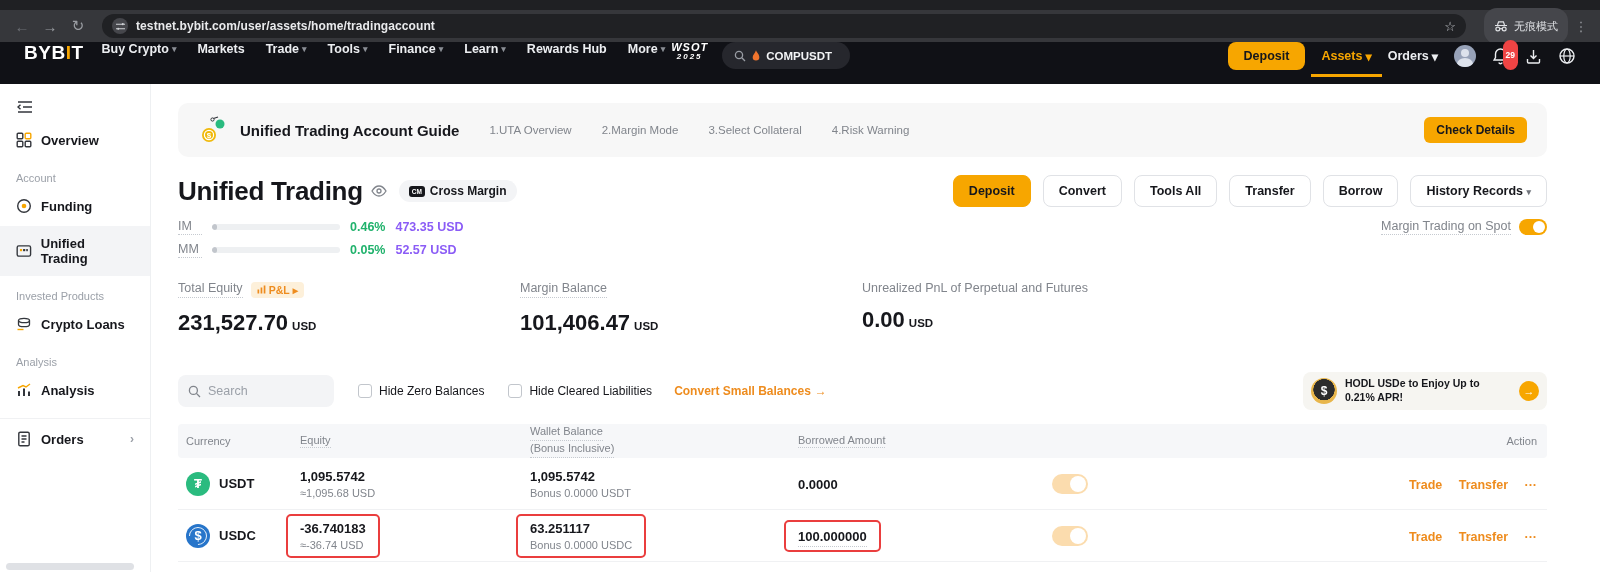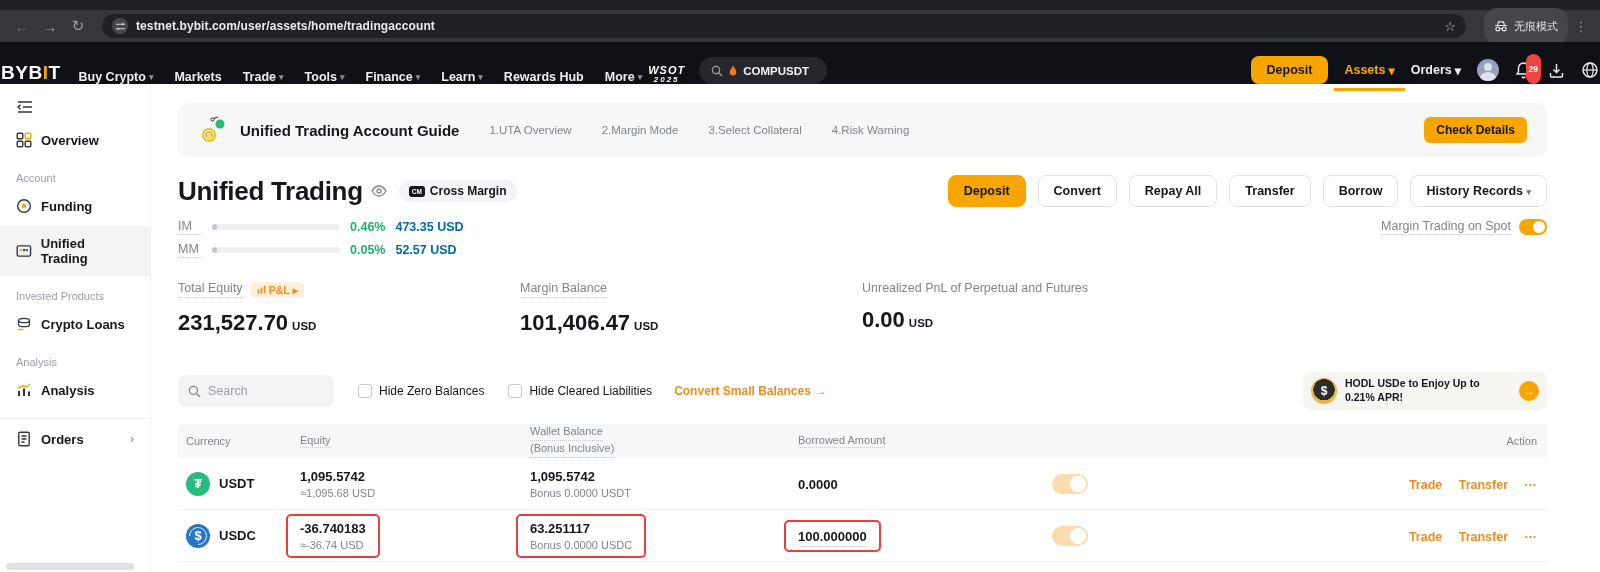--- a/index.html
+++ b/index.html
@@ -14,21 +14,21 @@
   .urlpill { flex:1; height:24px; margin:0 8px; background:#202124; border-radius:13px;
     display:flex; align-items:center; padding:0 10px; gap:8px; }
   .siteinfo { width:16px; height:16px; border-radius:50%; background:#45464b; display:flex; align-items:center; justify-content:center; }
   .urltext { color:#e9eaec; font-size:12px; font-weight:600; letter-spacing:.1px; flex:1; }
   .urlstar { color:#bfc2c7; font-size:13px; }
   .incog { height:36px; background:#45464b; border-radius:13px; color:#dfe1e4; font-size:11px;
     display:flex; align-items:center; gap:6px; padding:0 10px; margin-left:6px; }
   .chromedots { color:#9a9da2; font-size:13px; width:18px; text-align:center; }
 
   
-  .bnav { height:42px; background:#101116; display:flex; align-items:flex-end; padding:0 1px; position:relative; }
+  .bnav { height:42px; background:#101116; display:flex; align-items:flex-start; padding:0 24px; position:relative; }
   .blogo { font-size:19px; font-weight:800; color:#fff; letter-spacing:.5px; margin-right:18px; }
   .blogo .accent { color:#f7a600; }
   .bmenu { display:flex; align-items:center; gap:21px; }
   .bmenu .mitem { color:#eceef1; font-size:12.5px; font-weight:600; display:flex; align-items:center; gap:3px; cursor:pointer; white-space:nowrap; }
   .mitem .caret { color:#8a8e95; font-size:9px; }
   .wsot { color:#fff; text-align:center; font-style:italic; font-weight:800; line-height:1; margin-left:6px; cursor:pointer; }
   .wsot .l1 { font-size:11px; letter-spacing:1px; }
   .wsot .l2 { font-size:8px; letter-spacing:2px; }
   .nsearch { margin-left:14px; height:27px; min-width:128px; background:#26272d; border-radius:15px;
     display:flex; align-items:center; gap:5px; padding:0 12px; cursor:text; }
@@ -83,21 +83,21 @@
   .abtn.primary { background:#f7a600; border-color:#f7a600; }
   .abtn .caret { font-size:9px; color:#71757c; }
 
   
   .margin-wrap { margin-top:12px; display:flex; justify-content:space-between; align-items:flex-start; }
   .mrow { display:flex; align-items:center; gap:10px; margin-bottom:7px; font-size:12.5px; }
   .mlabel { color:#81858c; width:24px; border-bottom:1px dotted #c6cad0; padding-bottom:1px; }
   .mbar { width:128px; height:6px; background:#eef0f2; border-radius:3px; overflow:hidden; }
   .mbar i { display:block; height:100%; width:5px; background:#c2c6cc; border-radius:3px; }
   .mpct { color:#20b26c; font-weight:700; }
-  .musd { color:#0369a1; font-weight:700; }
+  .musd { color:#8b5cf6; font-weight:700; }
   .spot-toggle { display:flex; align-items:center; gap:8px; font-size:12.5px; color:#81858c; }
   .spot-toggle .lbl { border-bottom:1px dotted #c6cad0; padding-bottom:1px; }
   .tgl-sm { width:28px; height:16px; border-radius:9px; background:#f7a600; position:relative; cursor:pointer; }
   .tgl-sm::after { content:""; position:absolute; right:2px; top:2px; width:12px; height:12px; border-radius:50%; background:#fff; }
 
   
   .stats { margin-top:16px; display:flex; }
   .stat { width:342px; }
   .stat-label { font-size:12.5px; color:#81858c; display:flex; align-items:center; gap:8px; }
   .stat-label .dotted { border-bottom:1px dotted #c6cad0; padding-bottom:2px; }
@@ -361,21 +361,21 @@
             <circle cx="8" cy="6" r="2" fill="none" stroke="#81858c" stroke-width="1.3"></circle>
           </svg>
       </span>
       <span class="cmbadge">
         <span class="cmic">CM</span>
         <span>Cross Margin</span>
       </span>
       <div class="head-actions">
         <button class="abtn primary">Deposit</button>
         <button class="abtn">Convert</button>
-        <button class="abtn">Repay All</button>
+        <button class="abtn">Tools All</button>
         <button class="abtn">Transfer</button>
         <button class="abtn">Borrow</button>
         <button class="abtn"><span>History Records</span> <span class="caret">▾</span></button>
       </div>
     </div>
 
     <div class="margin-wrap">
       <div>
         <div class="mrow">
           <span class="mlabel">IM</span>

